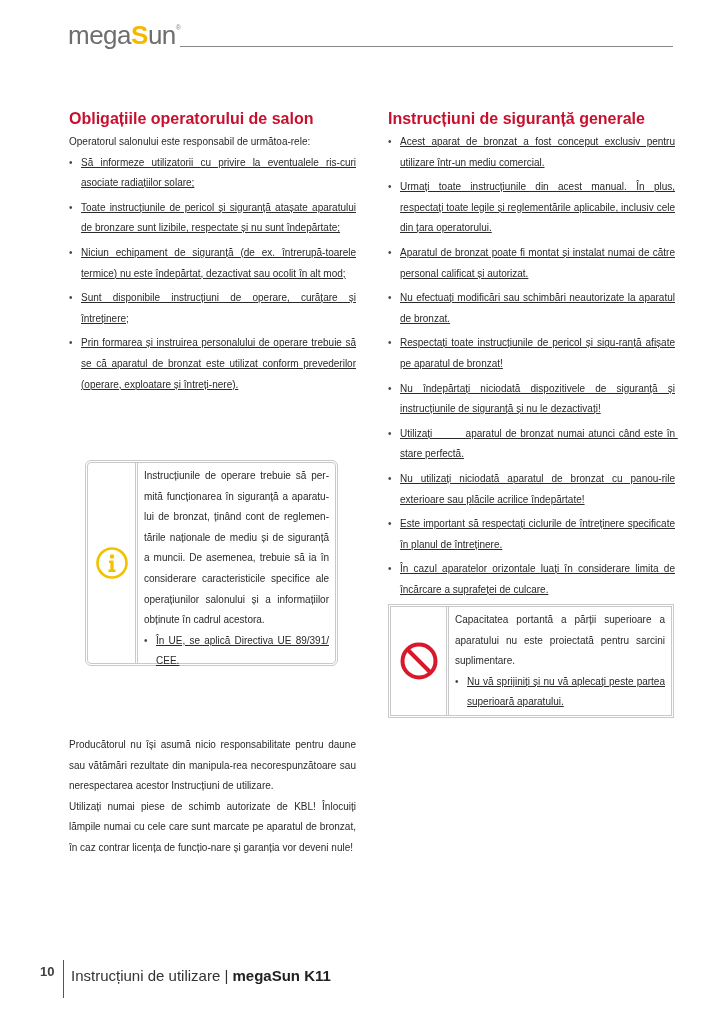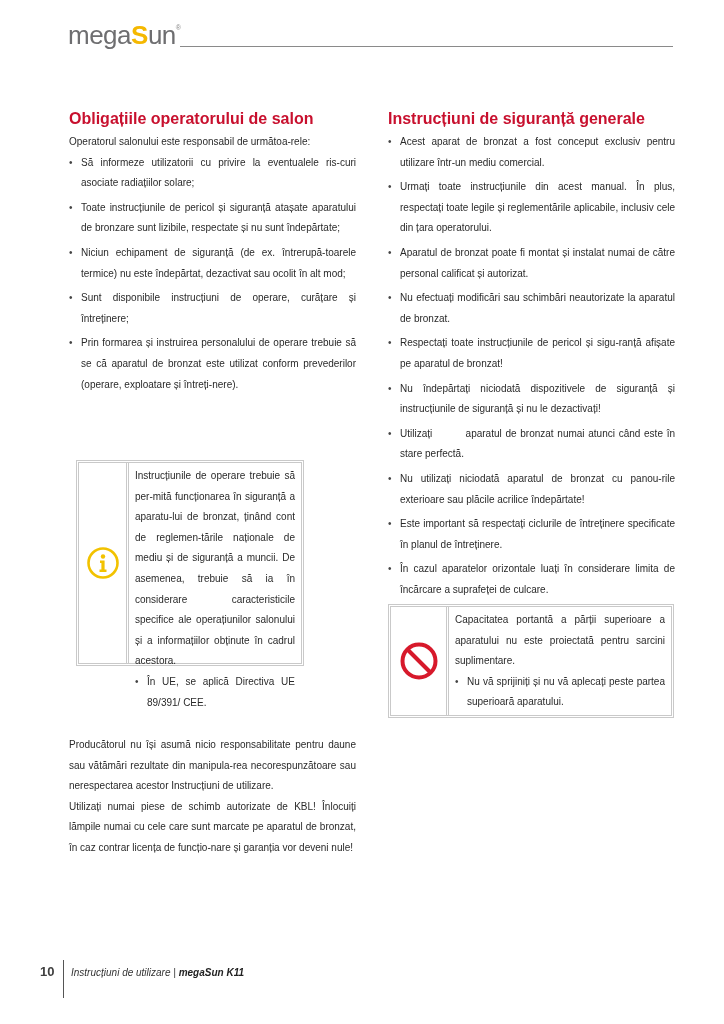--- a/index.html
+++ b/index.html
@@ -13,43 +13,43 @@
 
     .col { position: absolute; top: 109px; width: 287px; }
     .col-left { left: 69px; }
     .col-right { left: 388px; }
 
     h2.section-title { color: #c8102e; font-size: 16px; font-weight: 700; line-height: 20px; margin-bottom: 3px; font-family: "Liberation Sans", sans-serif; }
 
     p.body-text, .bullets li, .note-text { font-size: 10px; line-height: 20.6px; text-align: justify; color: #2a2a2a; }
 
     ul.bullets { list-style: none; }
-    ul.bullets li { position: relative; padding-left: 12px; margin-bottom: 4px; }
+    ul.bullets li { position: relative; padding-left: 12px; margin-bottom: 4px; text-decoration: underline; }
     ul.bullets li::before { content: "•"; position: absolute; left: 0; top: 0; color: #444; }
 
     .note-box { position: absolute; border-top: 3px double #c9c9c9; border-bottom: 3px double #c9c9c9; border-left: 3px double #c9c9c9; border-right: 3px double #c9c9c9; display: flex; }
     .note-box .icon-cell { border-right: 3px double #c9c9c9; display: flex; align-items: center; justify-content: center; flex-shrink: 0; }
     .note-box .text-cell { padding: 3px 6px 0 6px; }
     .note-box ul.bullets li { margin-bottom: 0; }
 
-    .note-left { left: 76px; top: 460px; width: 228px; height: 206px; }
+    .note-left { left: 85px; top: 460px; width: 253px; height: 206px; border-radius: 6px; }
     .note-left .icon-cell { width: 50px; }
     .note-left .text-cell { width: 231px; }
 
     .note-right { left: 388px; top: 604px; width: 286px; height: 114px; justify-content: center; }
     .note-right .icon-cell { width: 58px; }
     .note-right .text-cell { width: 222px; }
 
     .bottom-block { position: absolute; left: 69px; top: 735px; width: 287px; }
     .bottom-block p.body-text { margin: 0; }
 
     .footer { position: absolute; left: 0; top: 960px; width: 724px; height: 40px; }
     .page-number { position: absolute; left: 40px; top: 4px; font-size: 13px; font-weight: 700; color: #404040; }
     .footer-rule { position: absolute; left: 63px; top: 0; width: 1px; height: 38px; background: #555; }
-    .footer-text { position: absolute; left: 71px; top: 7px; font-size: 10px; color: #333; font-style: italic; }
+    .footer-text { position: absolute; left: 71px; top: 7px; font-size: 15px; color: #333; }
     .footer-text b { font-weight: 700; color: #222; }
   </style>
 </head>
 <body>
 
 <div class="logo">
   <span>mega</span><span class="sun-s">S</span><span>un</span><span class="reg">®</span>
 </div>
 <div class="header-rule"></div>
 

